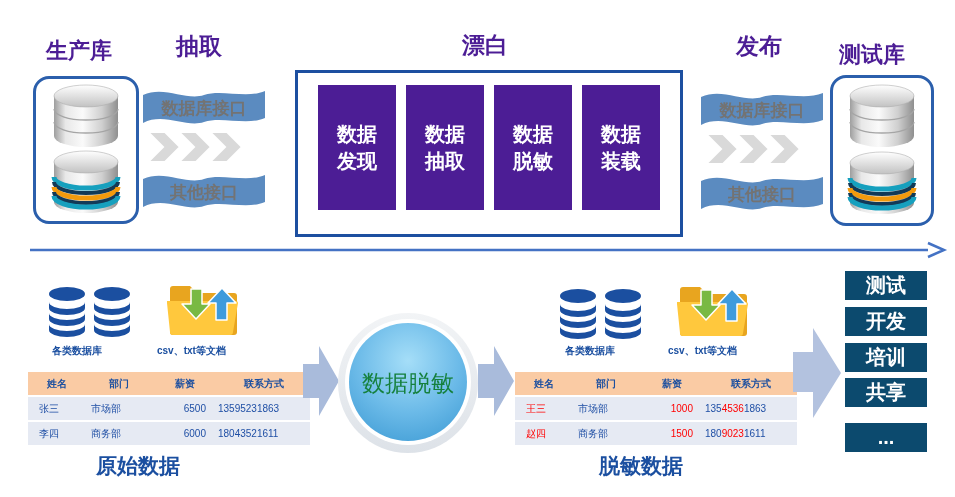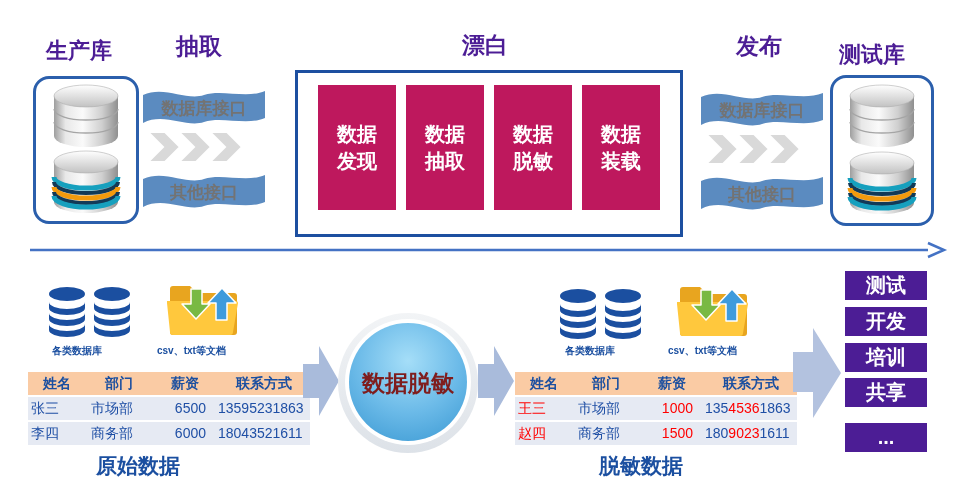--- a/index.html
+++ b/index.html
@@ -8,40 +8,40 @@
   .abs{position:absolute;}
   .title{position:absolute;color:#4c1d95;font-weight:bold;font-size:23px;white-space:nowrap;}
   .dbpanel{position:absolute;border:3px solid #2B5FAC;border-radius:16px;background:#fff;}
   .banner{position:absolute;width:124px;height:46px;}
   .banner svg{position:absolute;left:0;top:0;}
   .banner .btxt{position:absolute;left:0;top:3px;width:100%;height:100%;display:flex;align-items:center;
         justify-content:center;color:#737373;font-weight:bold;font-size:17px;}
   .chev{position:absolute;}
   .bleachbox{position:absolute;left:295px;top:70px;width:382px;height:149px;border:3px solid #1D4FA0;
         background:#fff;display:flex;gap:10px;justify-content:center;align-items:flex-start;padding-top:12px;box-sizing:content-box;}
-  .pbox{width:78px;height:125px;background:#be185d;color:#fff;font-weight:bold;font-size:20px;
+  .pbox{width:78px;height:125px;background:#4c1d95;color:#fff;font-weight:bold;font-size:20px;
         display:flex;flex-direction:column;justify-content:center;align-items:center;line-height:1.35;}
   .icolabel{position:absolute;color:#1B4FA0;font-weight:bold;font-size:10px;white-space:nowrap;}
-  .data-table{position:absolute;width:282px;font-size:14px;}
+  .data-table{position:absolute;width:282px;font-size:10px;}
   .data-table .trow{display:flex;margin-bottom:2px;}
   .data-table .hdr{background:#FACBA4;color:#1B4FA0;font-weight:bold;height:23px;line-height:23px;}
   .data-table .row{background:#E6EAF3;height:23px;line-height:23px;}
   .data-table .cell{overflow:hidden;white-space:nowrap;box-sizing:border-box;}
   .c0{width:58px;} .c1{width:66px;} .c2{width:66px;} .c3{width:92px;}
   .hdr .cell{text-align:center;}
-  .row .c0{text-align:left;padding-left:3px;}
+  .row .c0{text-align:left;padding-left:11px;}
   .row .c1{text-align:left;padding-left:5px;}
   .row .c2{text-align:right;padding-right:12px;}
   .row .c3{padding-right:4px;}
   .t-blue{color:#1F4FA5;} .t-red{color:#FF0000;}
   .caption{position:absolute;color:#1B4FA0;font-weight:bold;font-size:21px;white-space:nowrap;}
-  .ubox{position:absolute;left:845px;width:82px;height:29px;background:#4c1d95;color:#fff;font-weight:bold;
+  .ubox{position:absolute;left:845px;width:82px;height:29px;background:#0c4a6e;color:#fff;font-weight:bold;
         font-size:20px;display:flex;align-items:center;justify-content:center;}
   .circletxt{position:absolute;left:0;top:0;width:100%;height:100%;display:flex;align-items:center;
-        justify-content:center;color:#7f1d1d;font-weight:bold;font-size:23px;}
+        justify-content:center;color:#15803d;font-weight:normal;font-size:23px;}
 </style>
 </head>
 <body>
 
 <div id="stage">
 
   <svg width="0" height="0" style="position:absolute">
     <defs>
       <linearGradient id="silver" x1="0" y1="0" x2="1" y2="0">
         <stop offset="0" stop-color="#9E9E9E"></stop>

